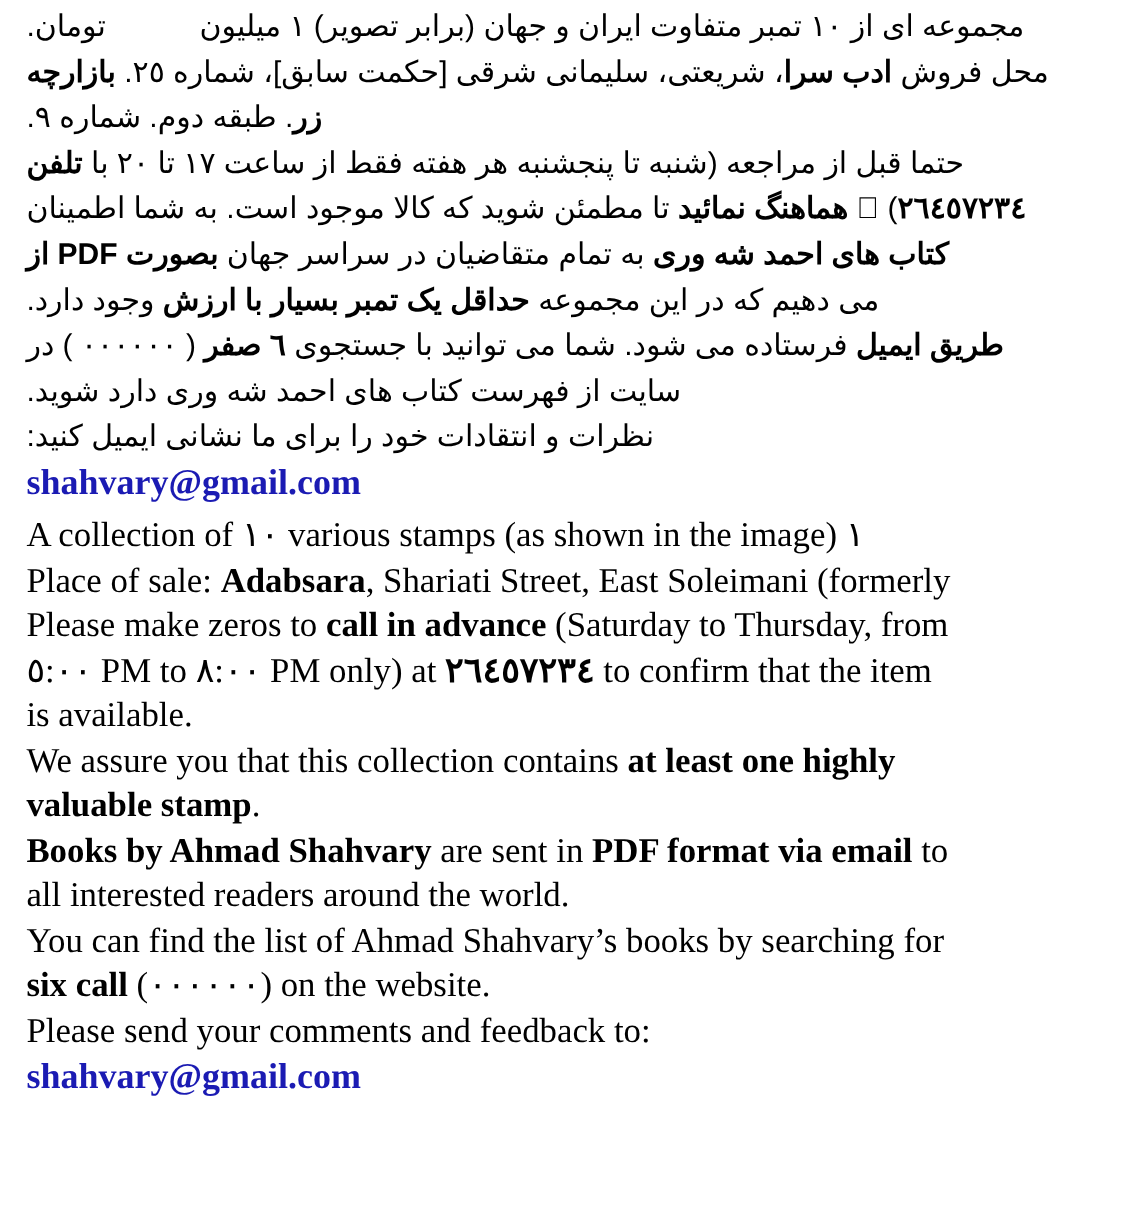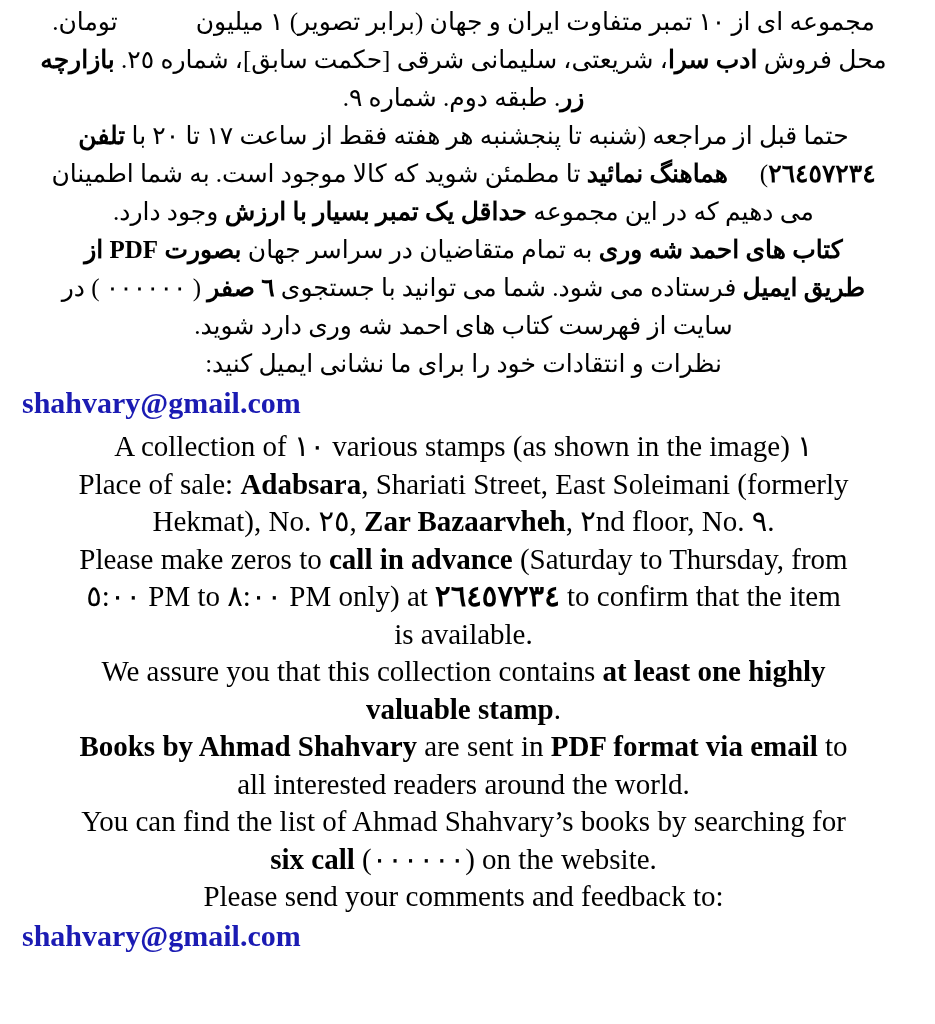--- a/index.html
+++ b/index.html
@@ -7,29 +7,29 @@
   html, body { margin:0; padding:0; }
   body {
     width:935px; height:1024px; overflow:hidden;
     background:var(--paper); color:var(--ink);
     font-family:"Liberation Serif", serif;
   }
   .page { padding:3px 30px 0 22px; }
 
   
   .fa {
-    direction:rtl; text-align:center;
-    font-family:Liberation Serif, serif;
+    direction:rtl; text-align:left;
+    font-family:Liberation Sans, sans-serif;
     font-size:25px; line-height:38px;
   }
   .fa-line { white-space:normal; }
 
   
   .en {
-    direction:ltr; text-align:center;
+    direction:ltr; text-align:left;
     font-size:29px; line-height:37.5px;
   }
 
   .b { font-weight:bold; }
   .gap-wide { display:inline-block; width:78px; }
 
   .email-line { line-height:40px; }
   .email-line a {
     color:var(--link); font-weight:bold; text-decoration:none;
     font-size:30px; font-family:"Liberation Serif", serif;
@@ -39,33 +39,32 @@
 <body>
 
 <div class="page">
 
   <div class="fa">
     <div class="fa-line"><span>مجموعه ای از ١٠ تمبر متفاوت ایران و جهان (برابر تصویر) ١ میلیون</span><span class="gap-wide"></span><span>تومان.</span></div>
     <div class="fa-line"><span>محل فروش </span><span class="b">ادب سرا</span><span>، شریعتی، سلیمانی شرقی [حکمت سابق]، شماره ٢٥. </span><span class="b">بازارچه</span></div>
     <div class="fa-line"><span class="b">زر</span><span>. طبقه دوم. شماره ٩.</span></div>
     <div class="fa-line"><span>حتما قبل از مراجعه (شنبه تا پنجشنبه هر هفته فقط از ساعت ١٧ تا ٢٠ با </span><span class="b">تلفن</span></div>
     <div class="fa-line"><span class="b">٢٦٤٥٧٢٣٤</span><span>) ً </span><span class="b">هماهنگ نمائید</span><span> تا مطمئن شوید که کالا موجود است. به شما اطمینان</span></div>
+    <div class="fa-line"><span class="b">کتاب های احمد شه وری</span><span> به تمام متقاضیان در سراسر جهان </span><span class="b">بصورت PDF از</span></div>
     <div class="fa-line"><span>می دهیم که در این مجموعه </span><span class="b">حداقل یک تمبر بسیار با ارزش</span><span> وجود دارد.</span></div>
-    <div class="fa-line"><span class="b">کتاب های احمد شه وری</span><span> به تمام متقاضیان در سراسر جهان </span><span class="b">بصورت PDF از</span></div>
     <div class="fa-line"><span class="b">طریق ایمیل</span><span> فرستاده می شود. شما می توانید با جستجوی </span><span class="b">٦ صفر</span><span> ( ٠٠٠٠٠٠ ) در</span></div>
     <div class="fa-line"><span>سایت از فهرست کتاب های احمد شه وری دارد شوید.</span></div>
     <div class="fa-line"><span>نظرات و انتقادات خود را برای ما نشانی ایمیل کنید:</span></div>
   </div>
 
   <div class="email-line"><a href="#">shahvary@gmail.com</a></div>
 
   <div class="en">
     <div><span>A collection of ١٠ various stamps (as shown in the image) ١</span></div>
     <div><span>Place of sale: </span><span class="b">Adabsara</span><span>, Shariati Street, East Soleimani (formerly</span></div>
-    <div><span>Hekmat), No. ٢٥, </span><span class="b">Zar Bazaarvheh</span><span>, ٢nd floor, No. ٩.</span></div>
     <div><span>Please make zeros to </span><span class="b">call in advance</span><span> (Saturday to Thursday, from</span></div>
     <div><span>٥:٠٠ PM to ٨:٠٠ PM only) at </span><span class="b">٢٦٤٥٧٢٣٤</span><span> to confirm that the item</span></div>
     <div><span>is available.</span></div>
     <div><span>We assure you that this collection contains </span><span class="b">at least one highly</span></div>
     <div><span class="b">valuable stamp</span><span>.</span></div>
     <div><span class="b">Books by Ahmad Shahvary</span><span> are sent in </span><span class="b">PDF format via email</span><span> to</span></div>
     <div><span>all interested readers around the world.</span></div>
     <div><span>You can find the list of Ahmad Shahvary’s books by searching for</span></div>
     <div><span class="b">six call</span><span> (٠٠٠٠٠٠) on the website.</span></div>
     <div><span>Please send your comments and feedback to:</span></div>

